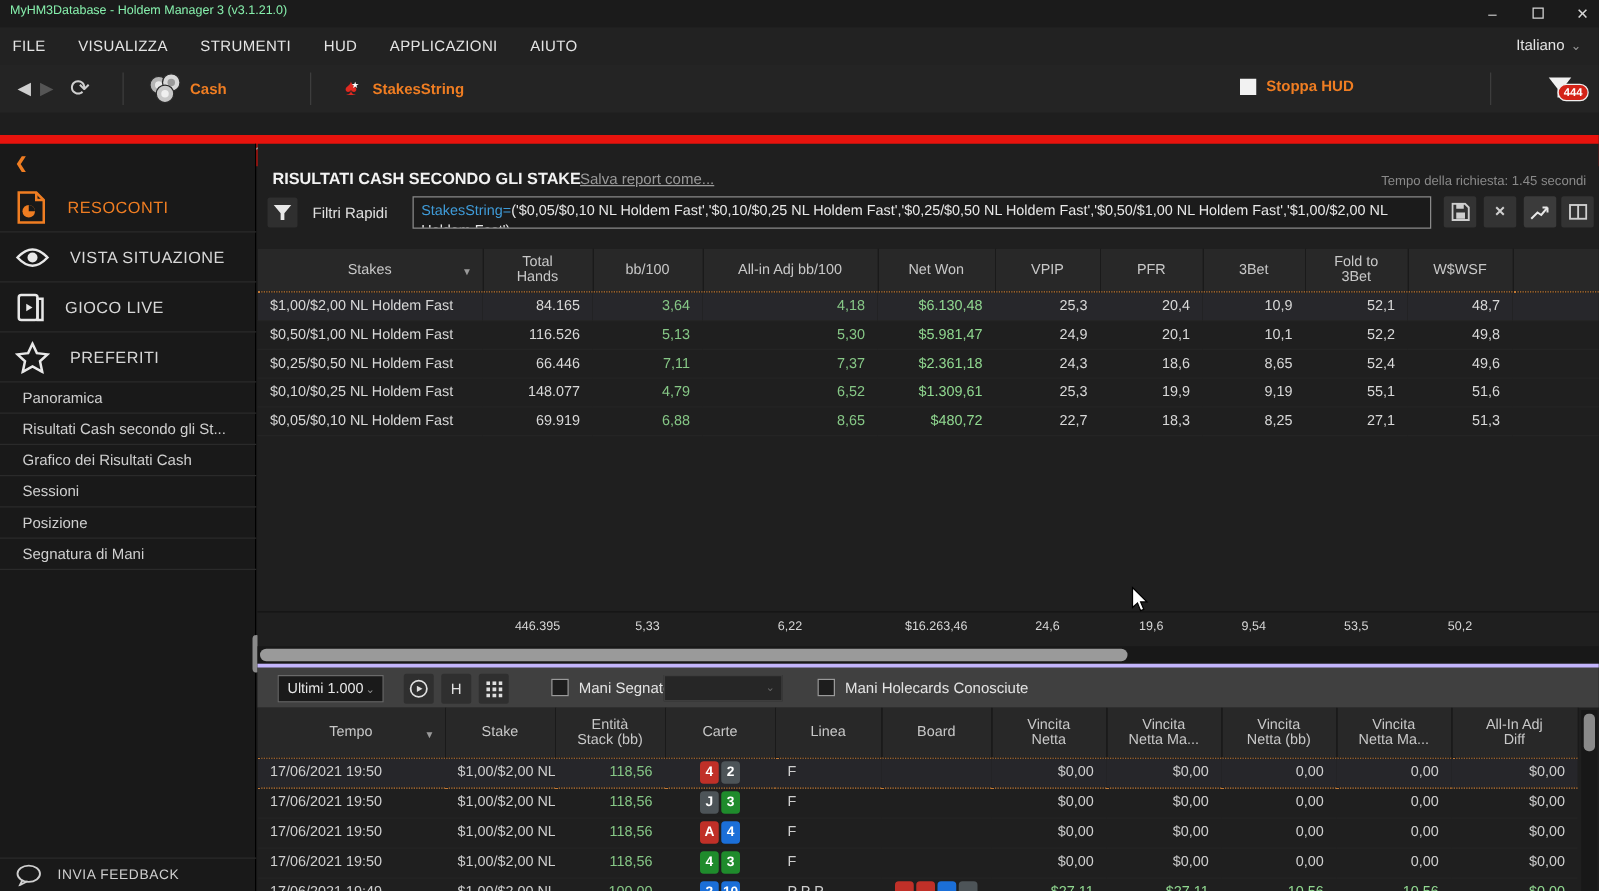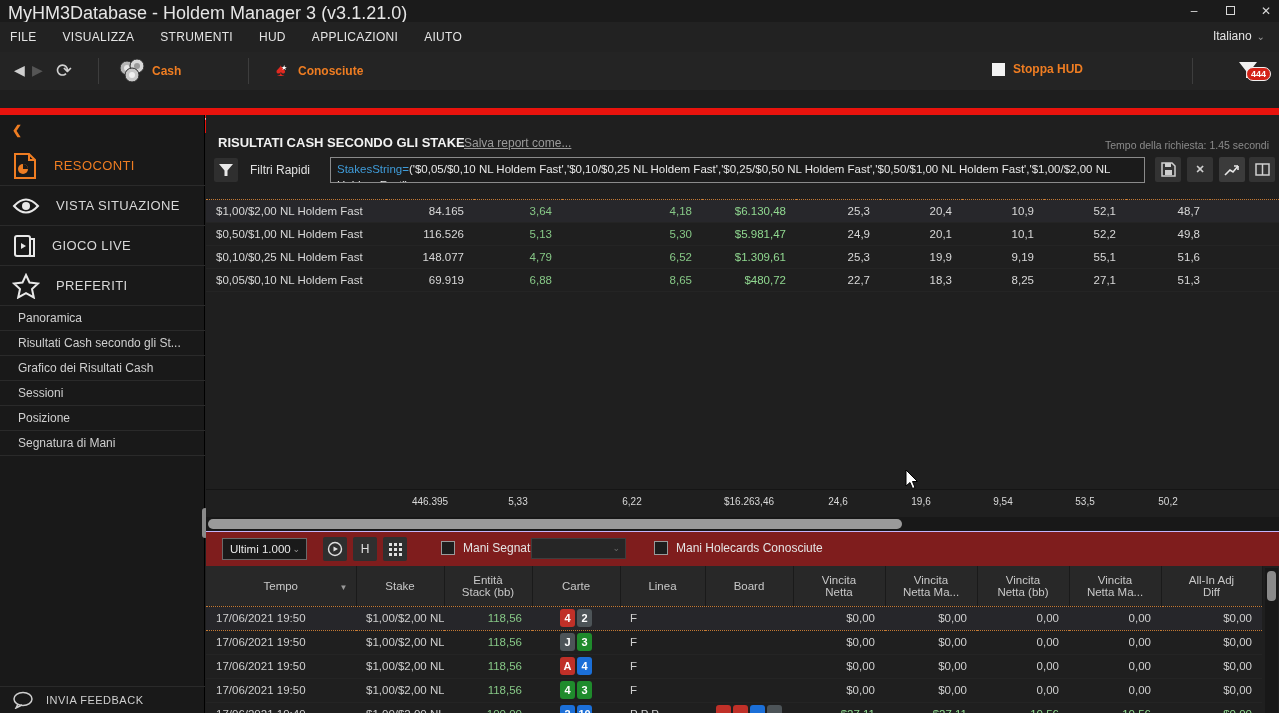--- a/index.html
+++ b/index.html
@@ -1,21 +1,21 @@
 <!DOCTYPE html>
 <html><head>
 <meta charset="utf-8">
 <style>
   * { margin:0; padding:0; box-sizing:border-box; }
   html,body { width:1279px; height:713px; overflow:hidden; background:#1e1e1e;
               font-family:"Liberation Sans", sans-serif; color:#ddd; }
 
   
   #titlebar { position:absolute; left:0; top:0; width:1279px; height:22px; background:#1b1b1b; }
-  #titlebar .title { position:absolute; left:8px; top:3px; font-size:18px; color:#e5e5e5; }
+  #titlebar .title { position:absolute; left:8px; top:3px; font-size:10px; color:#86efac; }
   .winbtns { position:absolute; right:6px; top:0; height:22px; display:flex; gap:22px; align-items:center; }
   .winbtn { color:#d8d8d8; font-size:12px; width:14px; text-align:center; cursor:default; }
   .winbtn.max span { display:inline-block; width:9px; height:9px; border:1px solid #d8d8d8; }
 
   
   #menubar { position:absolute; left:0; top:22px; width:1279px; height:30px; background:#222; }
   #menubar .items { position:absolute; left:10px; top:0; height:30px; display:flex; gap:26px; align-items:center; }
   .menu-item { font-size:12px; color:#e4e4e4; letter-spacing:.3px; }
   #lang { position:absolute; right:14px; top:7px; font-size:12px; color:#e4e4e4; }
   #lang .chev { color:#9a9a9a; font-size:10px; margin-left:5px; }
@@ -98,22 +98,22 @@
   #totals-row { position:absolute; left:0; top:374px; width:1073px; height:27px; border-top:1px solid #151515; }
   #totals-row table { width:1073px; }
   #totals-row td { font-size:10px; color:#d8d8d8; text-align:center; padding:6px 10px 0 10px;
                    white-space:nowrap; }
 
   #hscroll { position:absolute; left:0; top:402px; width:1073px; height:14px; background:#181818; }
   #hscroll .thumb { position:absolute; left:2px; top:2px; width:694px; height:10px; background:#9a9a9a;
                     border-radius:5px; }
 
   
-  #hands-controls { position:absolute; left:0; top:416px; width:1073px; height:35px; background:#7f1d1d;
-                    border-top:1px solid #c4b5fd; }
+  #hands-controls { position:absolute; left:0; top:416px; width:1073px; height:35px; background:#404040;
+                    border-top:3px solid #c4b5fd; }
   #range-select { position:absolute; left:16px; top:6px; width:85px; height:22px; background:#1a1a1a;
                   border:1px solid #6a6a6a; font-size:11.5px; color:#e8e8e8; display:flex;
                   align-items:center; padding-left:7px; }
   #range-select .chev { position:absolute; right:6px; color:#9a9a9a; font-size:9px; }
   .sm-btn { position:absolute; top:5px; width:24px; height:24px; background:#2f2f2f; border-radius:2px;
             display:flex; align-items:center; justify-content:center; color:#e0e0e0; font-size:12px; }
   .checkrow { position:absolute; top:9px; display:flex; align-items:center; gap:8px; }
   .checkbox { width:14px; height:14px; border:1px solid #9a9a9a; background:#1d1d1d; }
   .checkrow .lbl { font-size:12px; color:#e4e4e4; }
   #marked-select { position:absolute; left:325px; top:6px; width:95px; height:21px; background:#262626;
@@ -185,21 +185,21 @@
       <circle cx="14" cy="17" r="7" fill="#c8c8c8" stroke="#2a2a2a"></circle>
       <circle cx="14" cy="17" r="3" fill="#efefef"></circle>
     </svg>
   </span>
   <span class="tb-label" style="position:absolute; left:152px; top:12px;">Cash</span>
   <div class="tb-sep" style="left:248px;"></div>
   <span id="spade-wrap">
     <span class="spade">♠</span>
     <span class="star">★</span>
   </span>
-  <span class="tb-label" style="position:absolute; left:298px; top:12px;">Conosciute</span>
+  <span class="tb-label" style="position:absolute; left:298px; top:12px;">StakesString</span>
   <div id="stophud">
     <span class="sq"></span>
     <span class="tb-label">Stoppa HUD</span>
   </div>
   <div class="tb-sep" style="right:86px; left:auto;"></div>
   <div id="funnel-wrap">
     <svg width="22" height="22" viewBox="0 0 22 22">
       <path d="M2 3 L20 3 L13 12 L13 19 L9 19 L9 12 Z" fill="#f0f0f0"></path>
     </svg>
     <span id="funnel-badge">444</span>
@@ -324,20 +324,35 @@
         <col style="width:140px">
       <col style="width:94px">
         <col style="width:84px">
         <col style="width:82px">
         <col style="width:82px">
       <col style="width:82px">
         <col style="width:84px">
         <col style="width:69px">
     </colgroup>
     <tbody>
+        <tr>
+      <th><span>Stakes</span><span class="sort-arrow">▼</span></th>
+      <th>Total
+Hands</th>
+      <th>bb/100</th>
+      <th>All-in Adj bb/100</th>
+      <th>Net Won</th>
+      <th>VPIP</th>
+      <th>PFR</th>
+      <th>3Bet</th>
+      <th>Fold to
+3Bet</th>
+      <th>W$WSF</th>
+      <th></th>
+    </tr>
     <tr class="data sel">
       <td>$1,00/$2,00 NL Holdem Fast</td>
       <td class="num">84.165</td>
       <td class="num green">3,64</td>
       <td class="num green">4,18</td>
       <td class="num money">$6.130,48</td>
       <td class="num">25,3</td>
       <td class="num">20,4</td>
       <td class="num">10,9</td>
       <td class="num">52,1</td>
@@ -348,20 +363,33 @@
       <td>$0,50/$1,00 NL Holdem Fast</td>
       <td class="num">116.526</td>
       <td class="num green">5,13</td>
       <td class="num green">5,30</td>
       <td class="num money">$5.981,47</td>
       <td class="num">24,9</td>
       <td class="num">20,1</td>
       <td class="num">10,1</td>
       <td class="num">52,2</td>
       <td class="num">49,8</td>
+          <td></td>
+    </tr>
+    <tr class="data">
+      <td>$0,25/$0,50 NL Holdem Fast</td>
+      <td class="num">66.446</td>
+      <td class="num green">7,11</td>
+      <td class="num green">7,37</td>
+      <td class="num money">$2.361,18</td>
+      <td class="num">24,3</td>
+      <td class="num">18,6</td>
+      <td class="num">8,65</td>
+      <td class="num">52,4</td>
+      <td class="num">49,6</td>
           <td></td>
     </tr>
     <tr class="data">
       <td>$0,10/$0,25 NL Holdem Fast</td>
       <td class="num">148.077</td>
       <td class="num green">4,79</td>
       <td class="num green">6,52</td>
       <td class="num money">$1.309,61</td>
       <td class="num">25,3</td>
       <td class="num">19,9</td>

